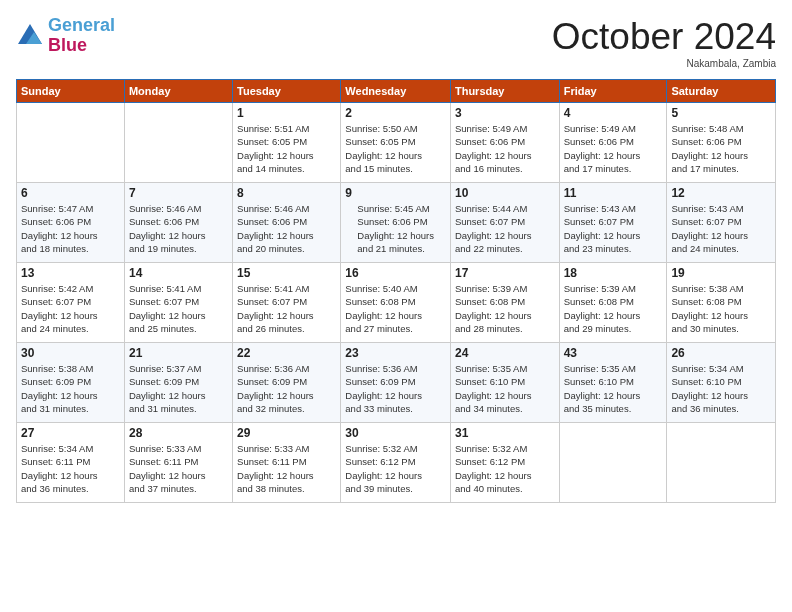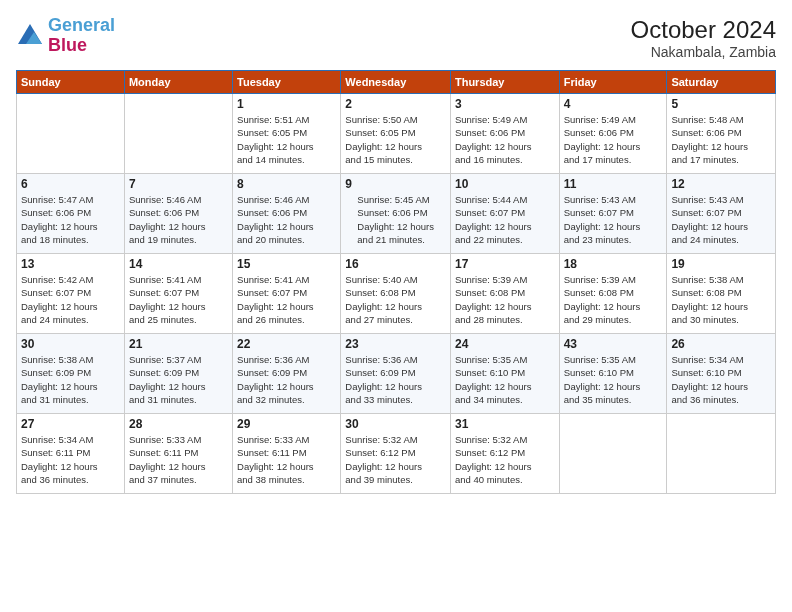--- a/index.html
+++ b/index.html
@@ -37,26 +37,26 @@
     }
     .logo-icon {
       width: 28px;
       height: 28px;
       margin-right: 4px;
     }
     .title-block {
       text-align: right;
     }
     .month-title {
-      font-size: 24px;
+      font-size: 37px;
       font-weight: normal;
       color: #222;
     }
     .subtitle {
-      font-size: 14px;
+      font-size: 10px;
       color: #444;
     }
     .calendar {
       width: 100%;
       border-collapse: collapse;
       font-size: 10px;
     }
     .calendar thead th {
       background: #c2410c;
       color: #fff;

